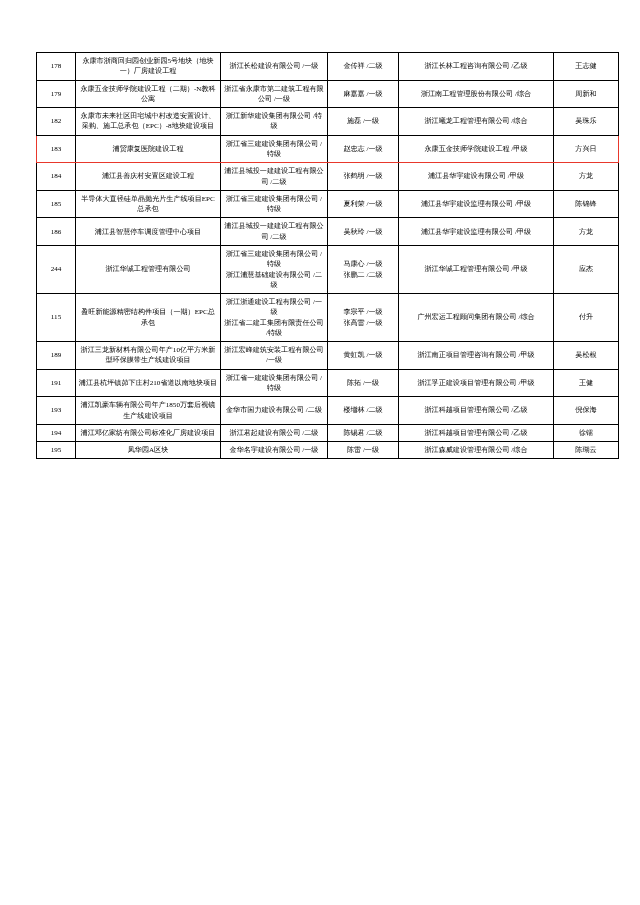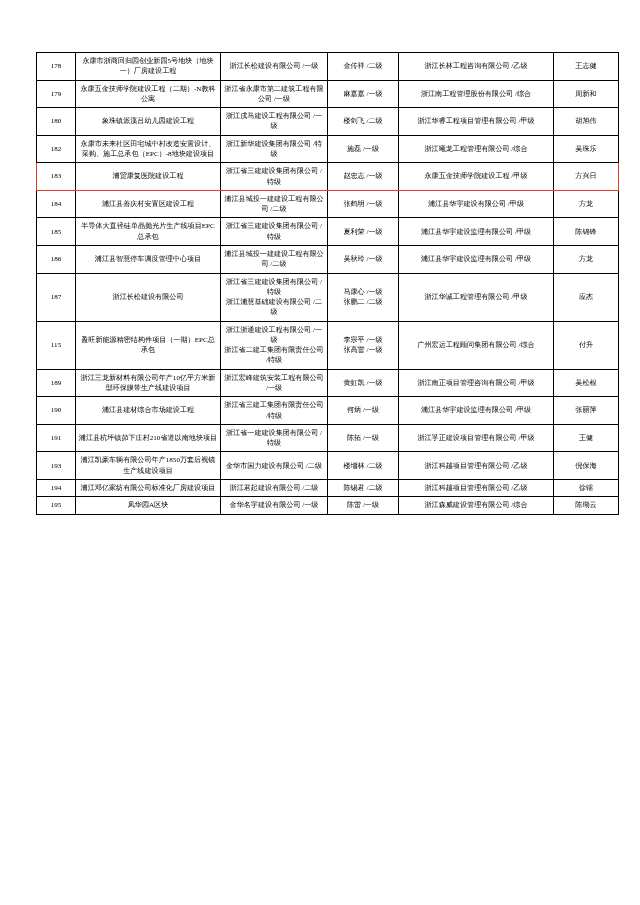--- a/index.html
+++ b/index.html
@@ -73,28 +73,20 @@
         </tr>
         <tr>
           <td class="c-idx">179</td>
           <td class="c-proj">永康五金技师学院建设工程（二期）-N教科公寓</td>
           <td class="c-build">浙江省永康市第二建筑工程有限公司 /一级</td>
           <td class="c-person">麻嘉嘉 /一级</td>
           <td class="c-super">浙江南工程管理股份有限公司 /综合</td>
           <td class="c-last">周新和</td>
         </tr>
         <tr>
-          <td class="c-idx">180</td>
-          <td class="c-proj">象珠镇派溪吕幼儿园建设工程</td>
-          <td class="c-build">浙江戍马建设工程有限公司 /一级</td>
-          <td class="c-person">楼剑飞 /二级</td>
-          <td class="c-super">浙江华睿工程项目管理有限公司 /甲级</td>
-          <td class="c-last">胡旭伟</td>
-        </tr>
-        <tr>
           <td class="c-idx">182</td>
           <td class="c-proj">永康市未来社区田宅城中村改造安置设计、采购、施工总承包（EPC）-8地块建设项目</td>
           <td class="c-build">浙江新华建设集团有限公司 /特级</td>
           <td class="c-person">施磊 /一级</td>
           <td class="c-super">浙江曦龙工程管理有限公司 /综合</td>
           <td class="c-last">吴珠乐</td>
         </tr>
         <tr class="highlight">
           <td class="c-idx">183</td>
           <td class="c-proj">浦贸康复医院建设工程</td>
@@ -121,50 +113,42 @@
         </tr>
         <tr>
           <td class="c-idx">186</td>
           <td class="c-proj">浦江县智慧停车调度管理中心项目</td>
           <td class="c-build">浦江县城投一建建设工程有限公司 /二级</td>
           <td class="c-person">吴秋玲 /一级</td>
           <td class="c-super">浦江县华宇建设监理有限公司 /甲级</td>
           <td class="c-last">方龙</td>
         </tr>
         <tr>
-          <td class="c-idx">187</td>
-          <td class="c-proj">浙江长松建设有限公司</td>
+          <td class="c-idx">244</td>
+          <td class="c-proj">浙江华诚工程管理有限公司</td>
           <td class="c-build"><span class="cell-lines"><span>浙江省三建建设集团有限公司 /特级</span><span>浙江浦慧基础建设有限公司 /二级</span></span></td>
           <td class="c-person"><span class="cell-lines"><span>马康心 /一级</span><span>张鹏二 /二级</span></span></td>
           <td class="c-super">浙江华诚工程管理有限公司 /甲级</td>
           <td class="c-last">应杰</td>
         </tr>
         <tr>
           <td class="c-idx">115</td>
           <td class="c-proj">盈旺新能源精密结构件项目（一期）EPC总承包</td>
           <td class="c-build"><span class="cell-lines"><span>浙江浙通建设工程有限公司 /一级</span><span>浙江省二建工集团有限责任公司 /特级</span></span></td>
           <td class="c-person"><span class="cell-lines"><span>李宗平 /一级</span><span>张高雷 /一级</span></span></td>
           <td class="c-super">广州宏运工程顾问集团有限公司 /综合</td>
           <td class="c-last">付升</td>
         </tr>
         <tr>
           <td class="c-idx">189</td>
           <td class="c-proj">浙江三龙新材料有限公司年产10亿平方米新型环保膜带生产线建设项目</td>
           <td class="c-build">浙江宏峰建筑安装工程有限公司 /一级</td>
           <td class="c-person">黄虹凯 /一级</td>
           <td class="c-super">浙江南正项目管理咨询有限公司 /甲级</td>
           <td class="c-last">吴松根</td>
-        </tr>
-        <tr>
-          <td class="c-idx">190</td>
-          <td class="c-proj">浦江县建材综合市场建设工程</td>
-          <td class="c-build">浙江省三建工集团有限责任公司 /特级</td>
-          <td class="c-person">何炳 /一级</td>
-          <td class="c-super">浦江县华宇建设监理有限公司 /甲级</td>
-          <td class="c-last">张丽萍</td>
         </tr>
         <tr>
           <td class="c-idx">191</td>
           <td class="c-proj">浦江县杭坪镇茆下庄村210省道以南地块项目</td>
           <td class="c-build">浙江省一建建设集团有限公司 /特级</td>
           <td class="c-person">陈拓 /一级</td>
           <td class="c-super">浙江孚正建设项目管理有限公司 /甲级</td>
           <td class="c-last">王健</td>
         </tr>
         <tr>

